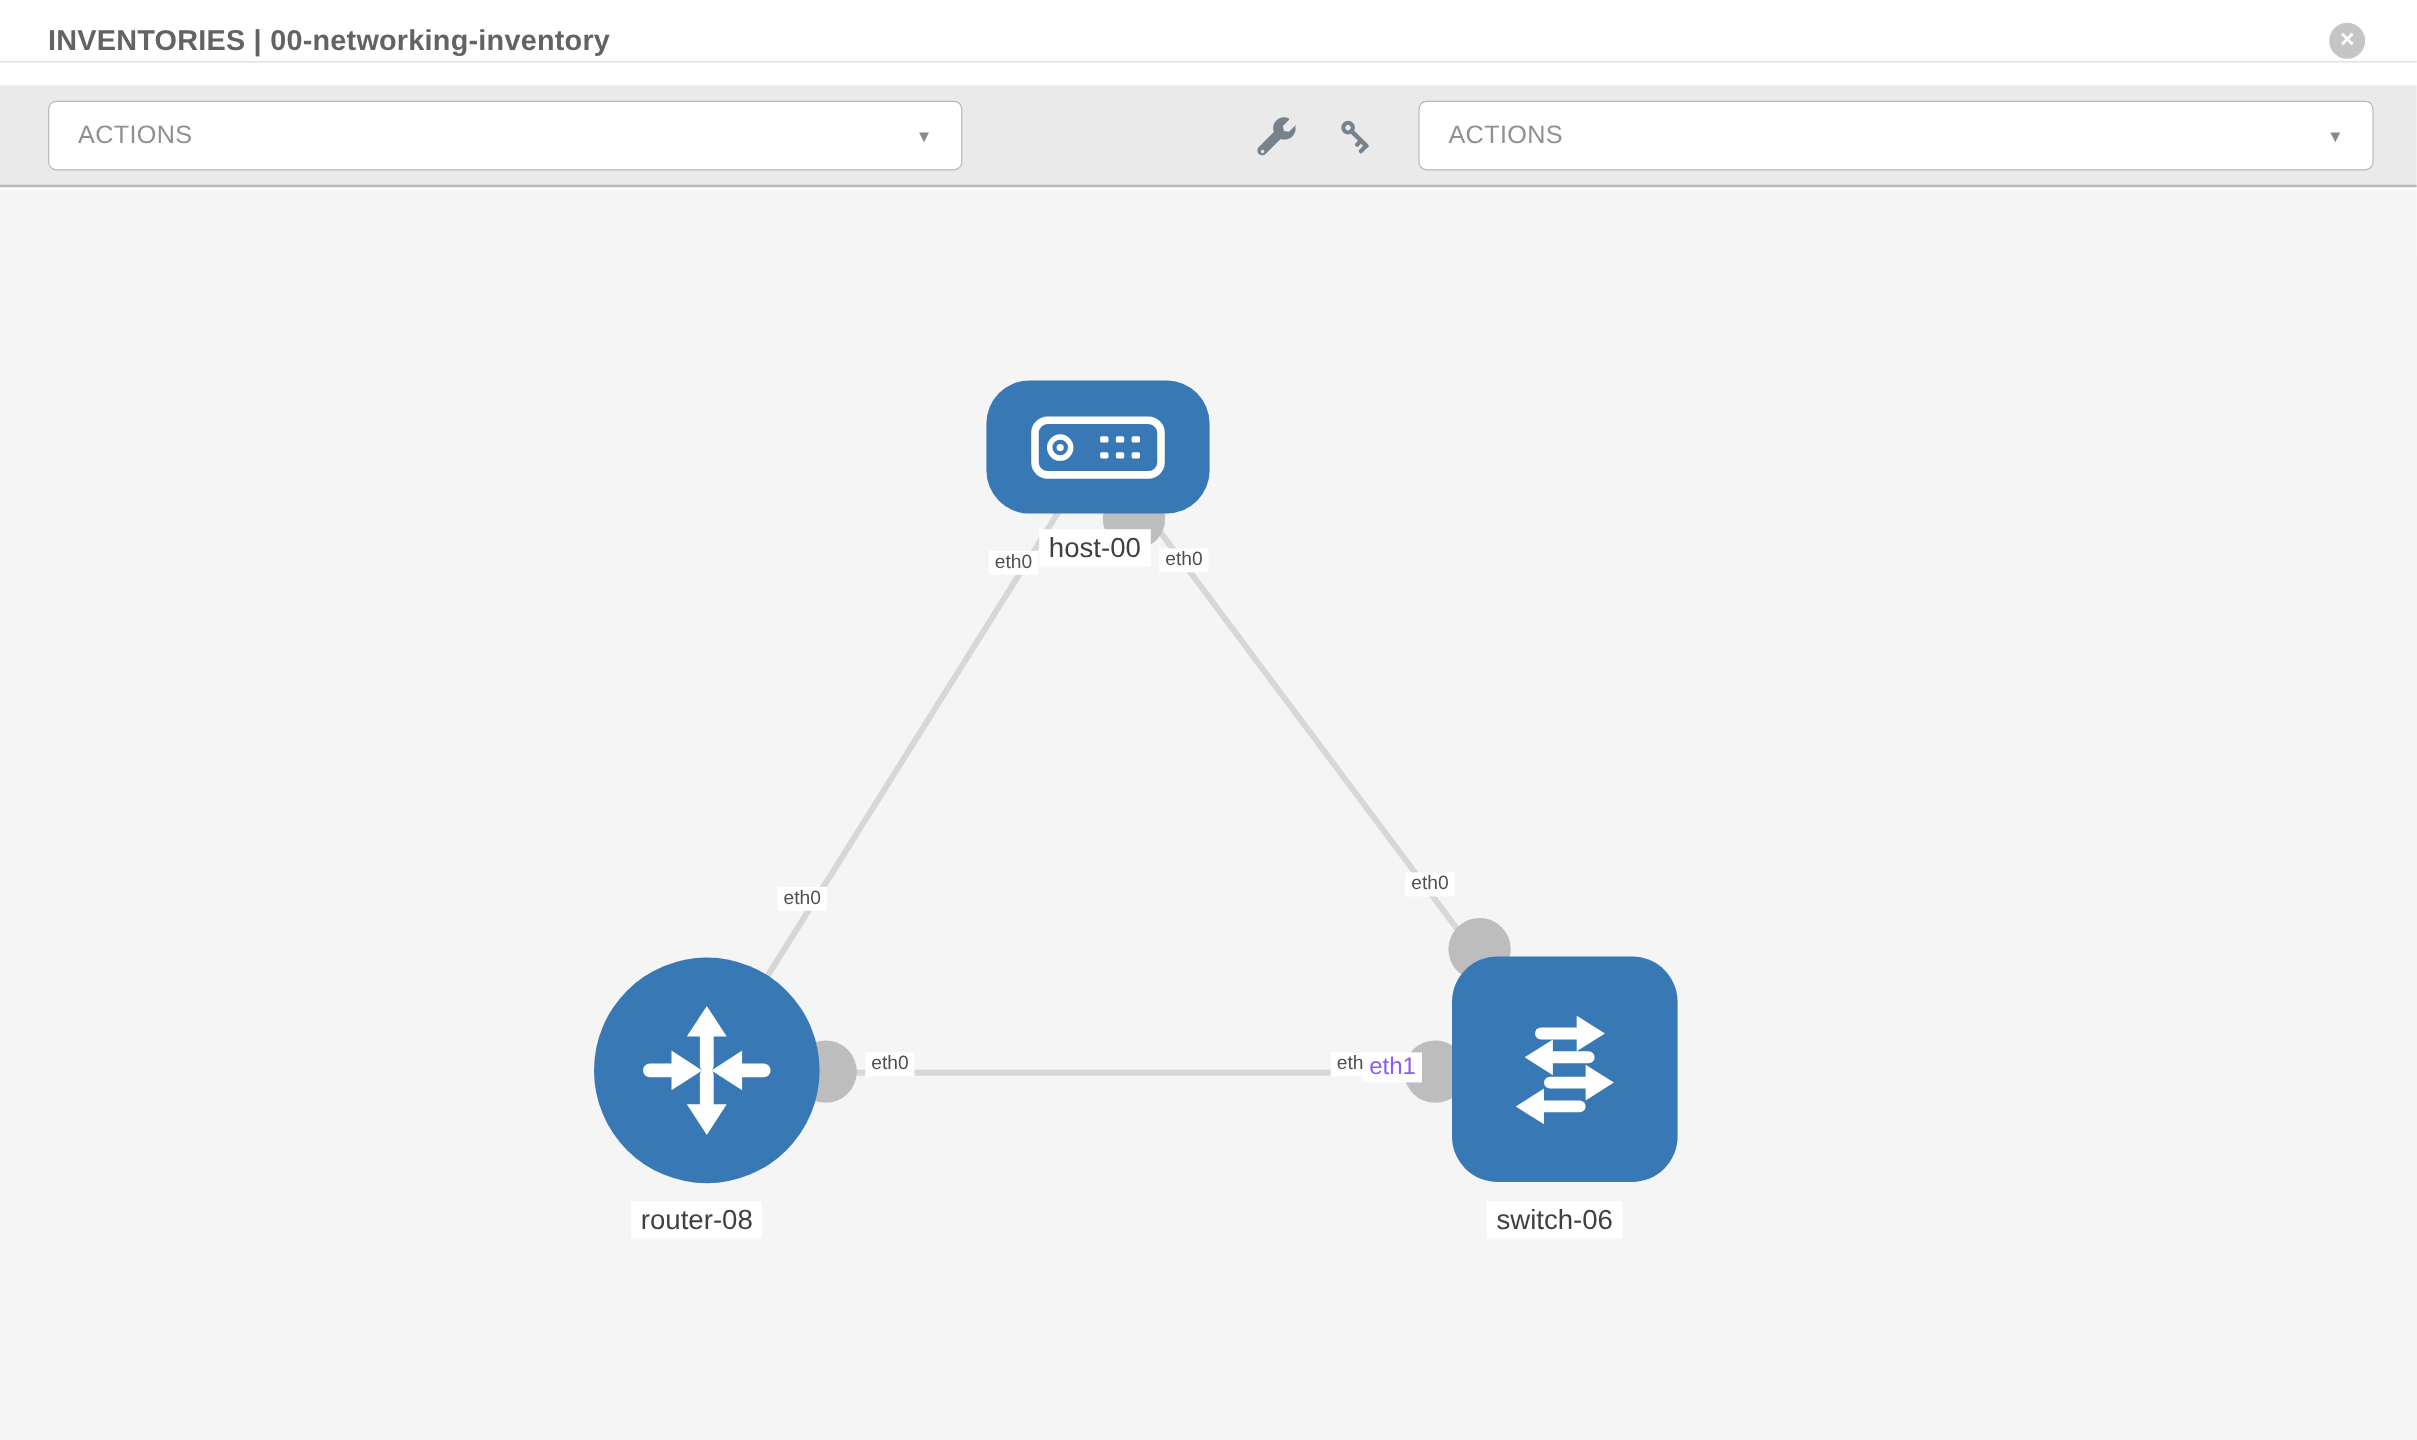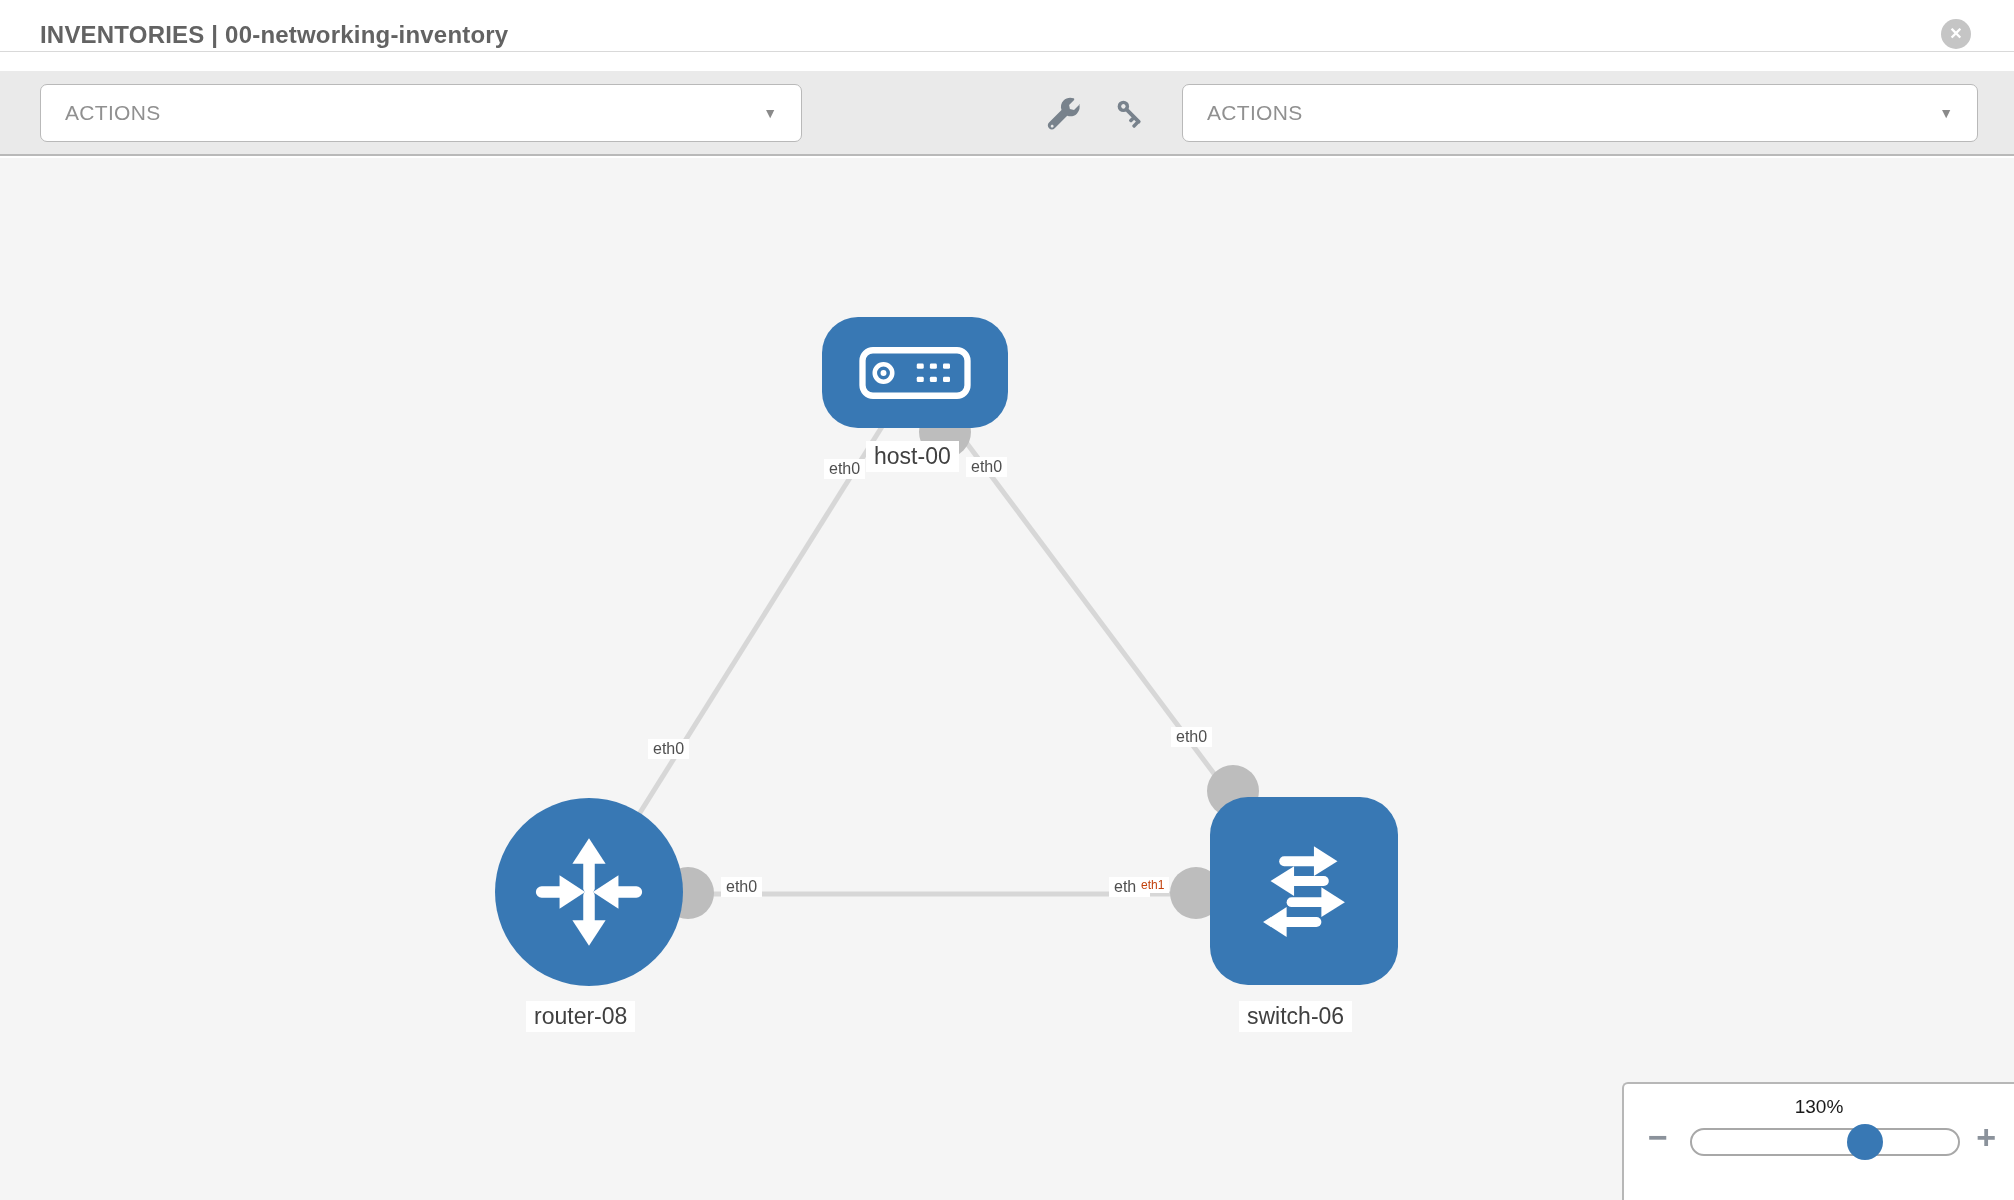--- a/index.html
+++ b/index.html
@@ -52,21 +52,21 @@
               font-size: 16px; padding: 1px 5px; white-space: nowrap; }
   .if-host-left    { left: 824px;  top: 301px; }
   .if-host-right   { left: 966px;  top: 299px; }
   .if-router-top   { left: 648px;  top: 581px; }
   .if-switch-top   { left: 1171px; top: 569px; }
   .if-router-right { left: 721px;  top: 719px; }
   .if-switch-left-group { position: absolute; left: 1109px; top: 719px; width: 90px; height: 26px; }
   .if-switch-left-group .if-under { position: absolute; left: 0; top: 0; background: #ffffff;
         color: #4f4f4f; font-size: 16px; padding: 1px 5px; }
   .if-switch-left-group .if-over  { position: absolute; left: 27px; top: 0; background: #ffffff;
-        color: #c2410c; font-size: 12px; padding: 1px 5px; }
+        color: #8b5cf6; font-size: 20px; padding: 1px 5px; }
 
   
   .zoom-panel { position: absolute; left: 1622px; top: 924px; width: 392px; height: 118px;
                 background: #ffffff; border-left: 2px solid #b7b7b7; border-top: 2px solid #b7b7b7;
                 border-top-left-radius: 6px; }
   .zoom-value { position: absolute; left: 0; top: 12px; width: 100%; text-align: center;
                 font-size: 19px; color: #1a1a1a; }
   .zoom-minus, .zoom-plus { position: absolute; top: 36px; font-size: 34px; font-weight: 700;
                 color: #8b929b; cursor: pointer; line-height: 1; user-select: none; }
   .zoom-minus { left: 24px; }
@@ -179,23 +179,15 @@
     <div class="if-label if-host-left">eth0</div>
     <div class="if-label if-host-right">eth0</div>
     <div class="if-label if-router-top">eth0</div>
     <div class="if-label if-switch-top">eth0</div>
     <div class="if-label if-router-right">eth0</div>
     <div class="if-switch-left-group">
       <span class="if-under">eth0</span>
       <span class="if-over">eth1</span>
     </div>
 
-    <div class="zoom-panel">
-      <div class="zoom-value">130%</div>
-      <div class="zoom-minus">−</div>
-      <div class="zoom-track">
-        <div class="zoom-thumb"></div>
-      </div>
-      <div class="zoom-plus">+</div>
-    </div>
 
   </div>
 </div>
 
 </body></html>

